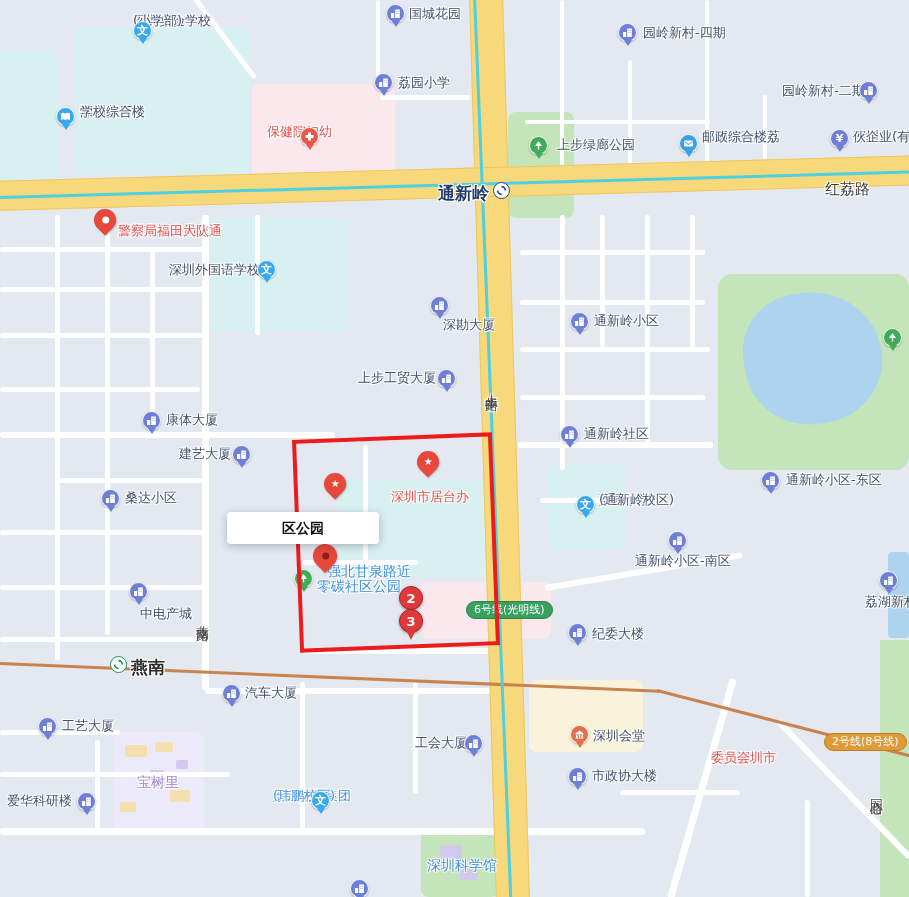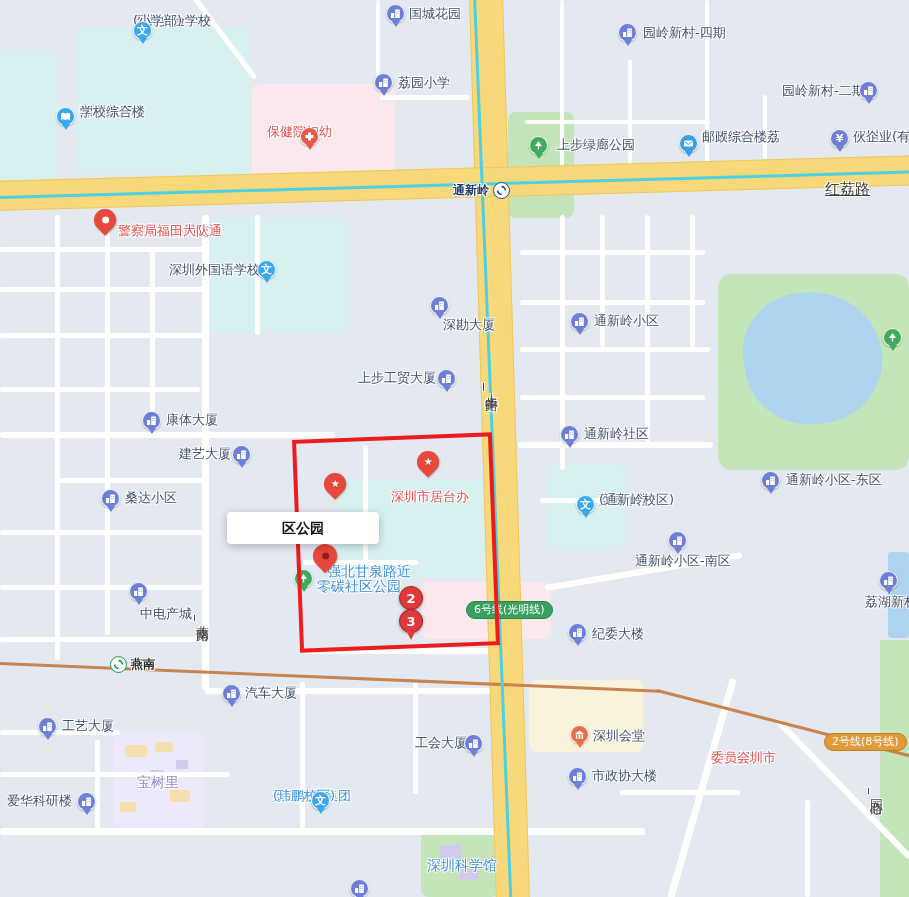--- a/index.html
+++ b/index.html
@@ -50,31 +50,31 @@
   .plabel{z-index:28;font-size:13px;line-height:14px;color:#44516d;white-space:nowrap;
           text-shadow:-1px -1px 0 #fff,1px -1px 0 #fff,-1px 1px 0 #fff,1px 1px 0 #fff;}
   .plabel span{position:static;display:block;}
   .al-c{transform:translateX(-50%);text-align:center;}
   .al-r{transform:translateX(-100%);text-align:right;}
   .c-red{color:#e25050;}
   .c-blue{color:#3d8fe0;}
   .c-purple{color:#9d85d2;font-size:14px;}
   .c-big{font-size:14px;color:#3d8fe0;}
   .rlabel{z-index:27;font-size:13px;color:#4a4a4a;white-space:nowrap;
-          text-shadow:-1px -1px 0 #fff,1px -1px 0 #fff,-1px 1px 0 #fff,1px 1px 0 #fff;text-decoration:underline;}
+          text-shadow:-1px -1px 0 #fff,1px -1px 0 #fff,-1px 1px 0 #fff,1px 1px 0 #fff;}
   .rlabel.vert{writing-mode:vertical-rl;letter-spacing:2px;}
   .rlabel.big{font-size:15px;color:#3a3a3a;}
   
   .mbadge{z-index:36;height:18px;border-radius:9px;color:#fff;font-size:11px;line-height:16px;
           padding:0 7px;white-space:nowrap;border:1px solid;}
   
   .stic{width:17px;height:17px;border-radius:50%;background:#fff;z-index:32;
         display:flex;align-items:center;justify-content:center;}
   .stic svg{position:static;width:13px;height:13px;}
-  .stlabel{z-index:32;font-size:12px;font-weight:bold;white-space:nowrap;
+  .stlabel{z-index:32;font-size:17px;font-weight:bold;white-space:nowrap;
            text-shadow:-1px -1px 0 #fff,1px -1px 0 #fff,-1px 1px 0 #fff,1px 1px 0 #fff;font-family:Liberation Serif, serif;}
   
   #tooltip{left:227px;top:512px;width:152px;z-index:60;background:#fff;border-radius:4px;
            box-shadow:0 2px 8px rgba(0,0,0,.25);padding:7px 8px;text-align:center;
            font-size:14px;font-weight:bold;color:#111;line-height:18px;}
   #tooltip span{position:static;display:block;}
 </style>
 </head>
 <body>
 

